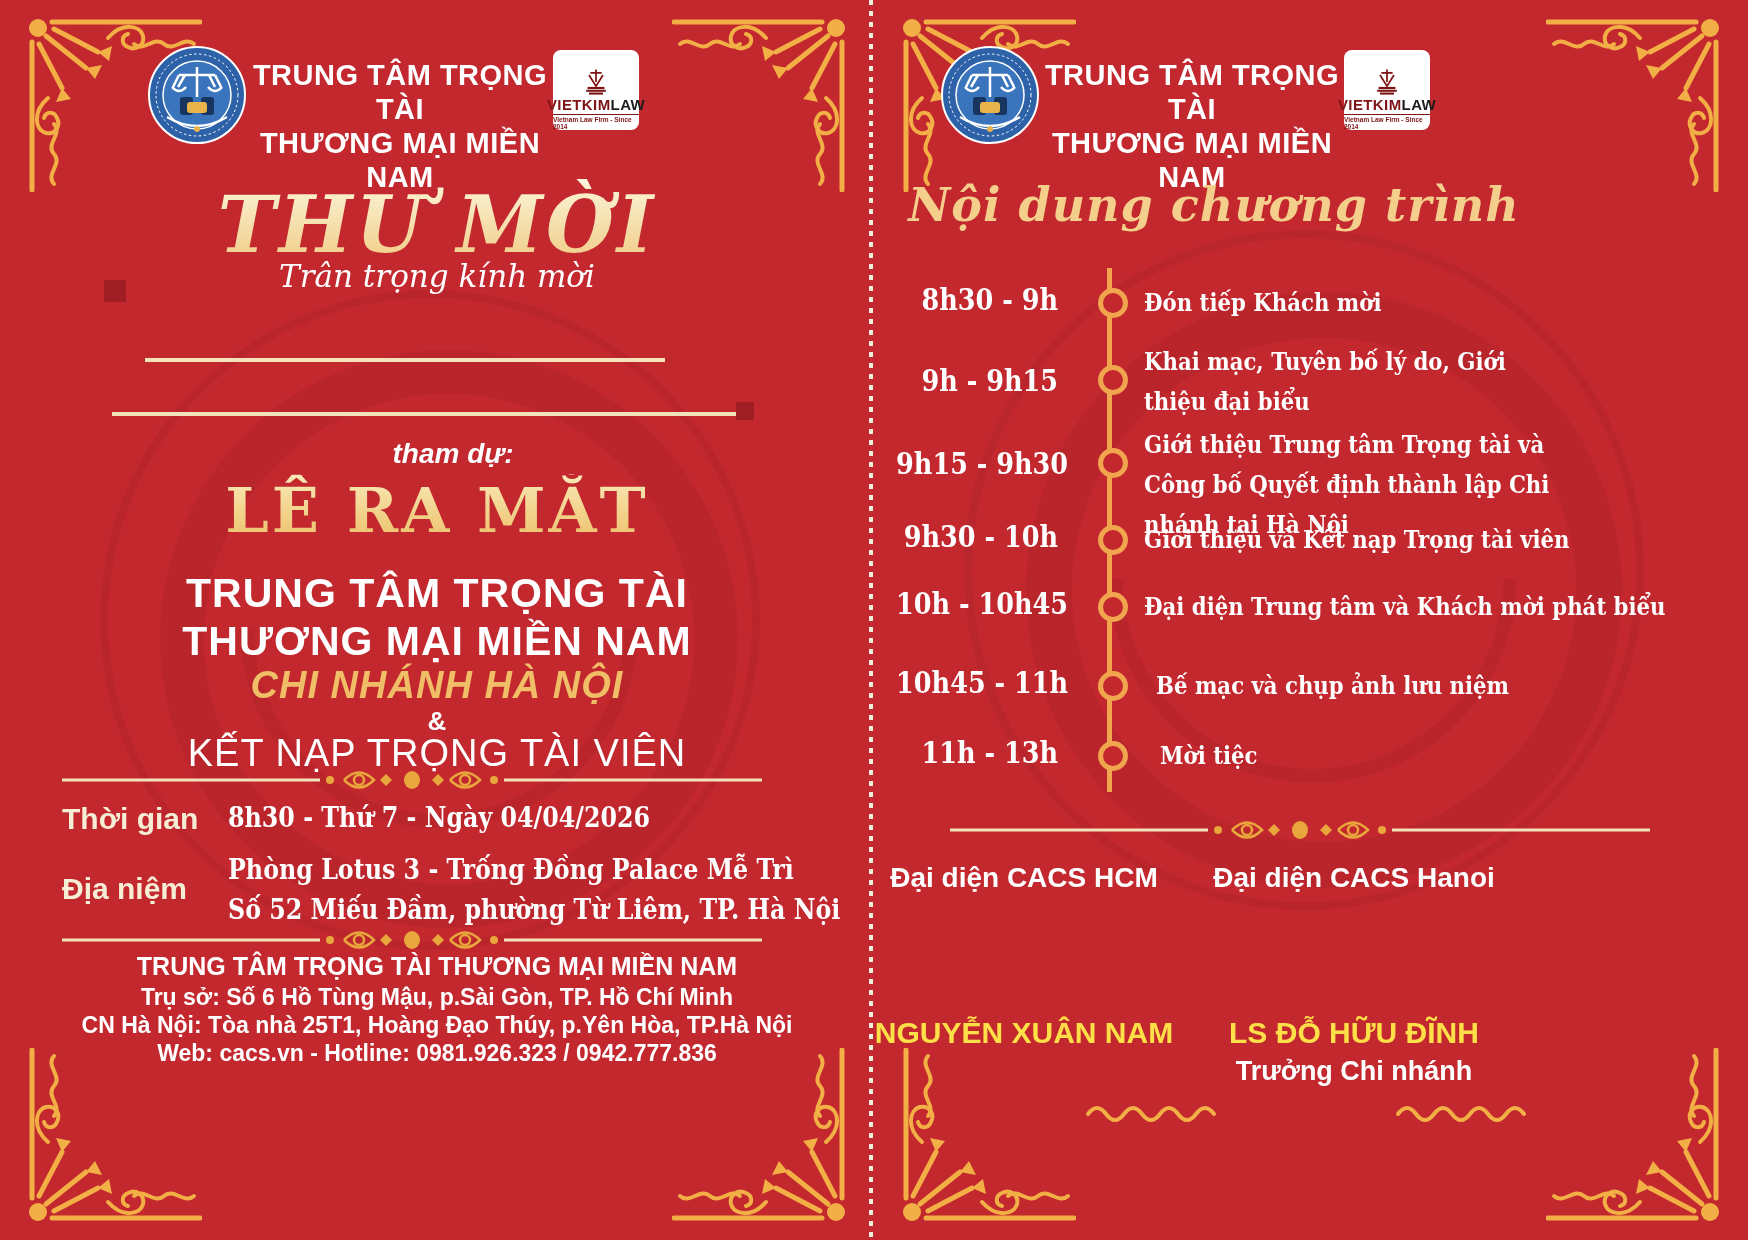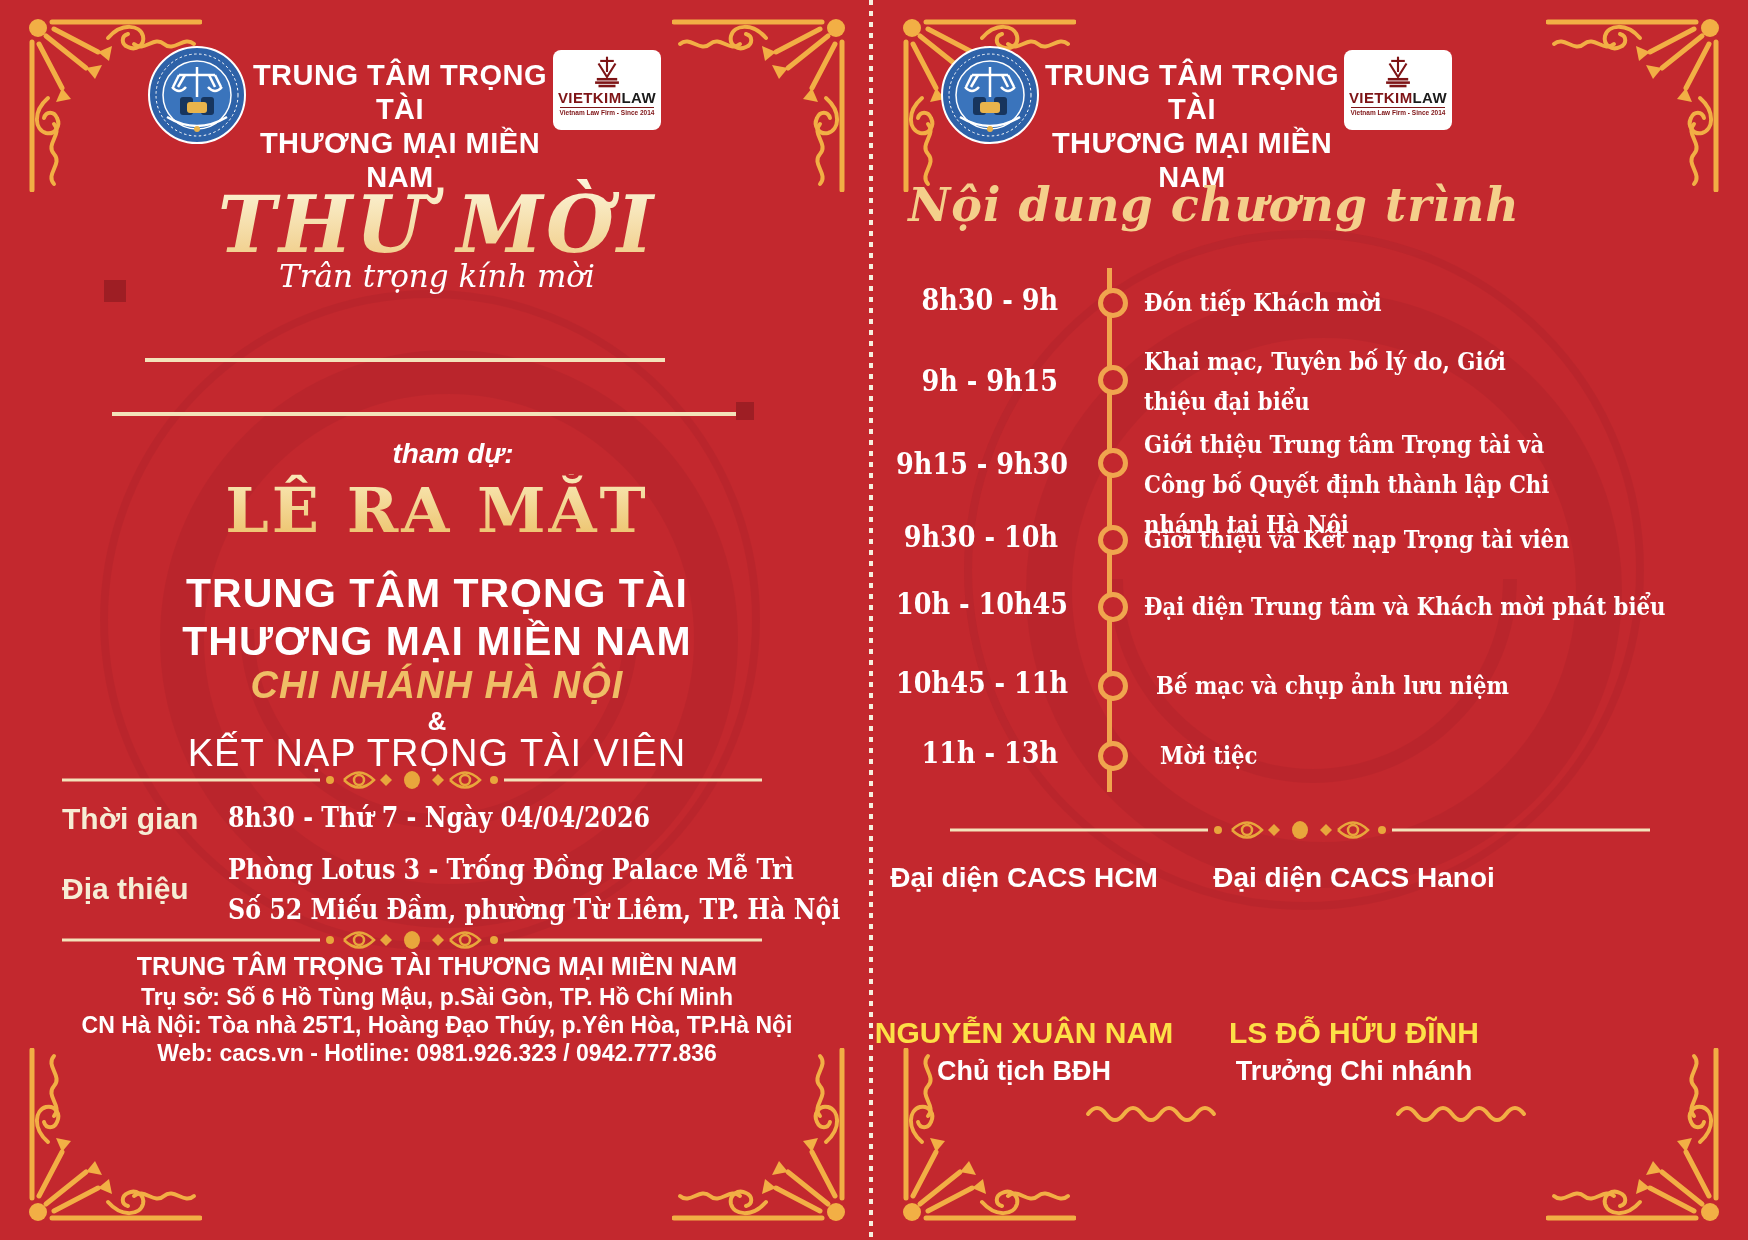--- a/index.html
+++ b/index.html
@@ -21,22 +21,22 @@
 
   
   .corner{position:absolute;width:180px;height:180px;}
   .corner svg{width:100%;height:100%;}
   .flip-x{transform:scaleX(-1);} .flip-y{transform:scaleY(-1);} .flip-xy{transform:scale(-1,-1);}
 
   
   .hdr-org{position:absolute;text-align:center;color:#FFF;font-weight:bold;
            font-size:29px;line-height:34px;letter-spacing:.5px;}
   .logo-circle{position:absolute;width:100px;height:100px;}
-  .vietkim{position:absolute;width:108px;height:80px;background:#FFF;border-radius:8px;
-           display:flex;flex-direction:column;align-items:center;justify-content:flex-start;padding-top:5px;box-sizing:border-box;}
+  .vietkim{position:absolute;width:86px;height:80px;background:#FFF;border-radius:8px;
+           display:flex;flex-direction:column;align-items:center;justify-content:flex-start;padding-top:18px;box-sizing:border-box;}
   .vk-name{font-size:15px;font-weight:bold;letter-spacing:.4px;line-height:15px;margin-top:1px;}
   .vk-name .vk1{color:#7E1416;} .vk-name .vk2{color:#1C1C1C;}
   .vk-tag{font-size:6.5px;color:#7E1416;border-top:1px solid #7E1416;margin-top:2px;padding-top:1px;font-weight:bold;}
 
   
   .big-title{position:absolute;width:100%;text-align:center;
     font-family:"DejaVu Serif",serif;font-weight:bold;font-size:78px;letter-spacing:3px;
     background:linear-gradient(#FCF5DA,#EFC97F);-webkit-background-clip:text;background-clip:text;
     color:transparent;-webkit-text-fill-color:transparent;}
   .script{position:absolute;width:100%;text-align:center;color:#FFF;
@@ -217,21 +217,21 @@
     <div class="amp" style="top:706px;">&amp;</div>
     <div class="event2" style="top:732px;">KẾT NẠP TRỌNG TÀI VIÊN</div>
 
     <svg class="abs" style="left:62px;top:762px;" width="700" height="36">
         <use href="#divider-orn"></use>
       </svg>
 
     <div class="info-label" style="left:62px;top:802px;">Thời gian</div>
     <div class="info-value" style="left:228px;top:798px;">8h30 - Thứ 7 - Ngày 04/04/2026</div>
 
-    <div class="info-label" style="left:62px;top:872px;">Địa thiệu</div>
+    <div class="info-label" style="left:62px;top:872px;">Địa niệm</div>
     <div class="info-value" style="left:228px;top:850px;">
       <div>Phòng Lotus 3 - Trống Đồng Palace Mễ Trì</div>
       <div>Số 52 Miếu Đầm, phường Từ Liêm, TP. Hà Nội</div>
     </div>
 
     <svg class="abs" style="left:62px;top:922px;" width="700" height="36">
         <use href="#divider-orn"></use>
       </svg>
 
     <div class="foot f0" style="top:952px;">TRUNG TÂM TRỌNG TÀI THƯƠNG MẠI MIỀN NAM</div>
@@ -325,21 +325,20 @@
     </div>
 
     <svg class="abs" style="left:76px;top:812px;" width="700" height="36">
         <use href="#divider-orn"></use>
       </svg>
 
     <div class="rep-org" style="left:330px;top:862px;">Đại diện CACS Hanoi</div>
     <div class="rep-org" style="left:0px;top:862px;">Đại diện CACS HCM</div>
 
     <div class="rep-name" style="left:-10px;top:1016px;">NGUYỄN XUÂN NAM</div>
-    <div class="rep-role" style="left:-10px;top:1056px;">Chủ tịch BĐH</div>
     <div class="rep-name" style="left:320px;top:1016px;">LS ĐỖ HỮU ĐĨNH</div>
     <div class="rep-role" style="left:320px;top:1056px;">Trưởng Chi nhánh</div>
 
     <svg class="wave" style="left:210px;top:1098px;">
         <use href="#wave-orn"></use>
       </svg>
     <svg class="wave" style="left:520px;top:1098px;">
         <use href="#wave-orn"></use>
       </svg>
   </div>

